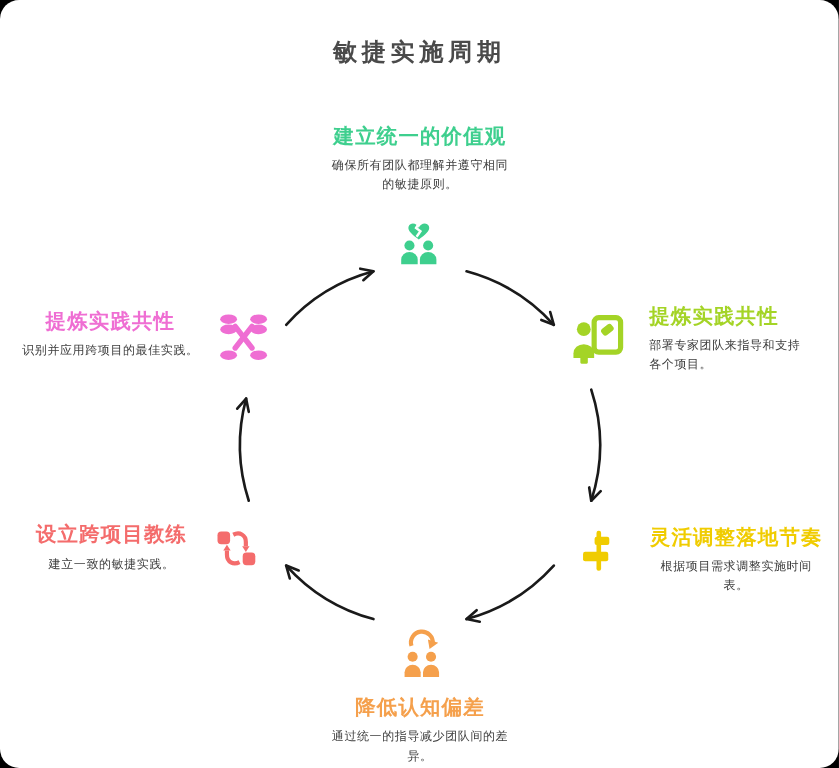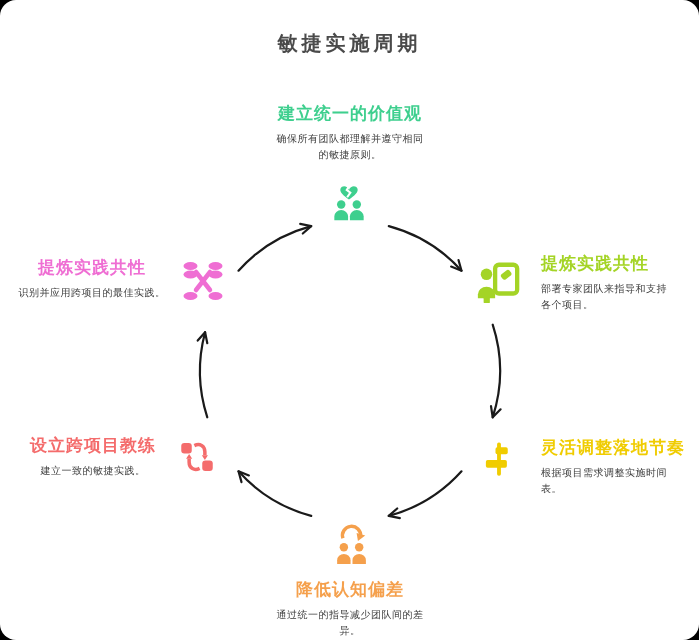--- a/index.html
+++ b/index.html
@@ -22,21 +22,21 @@
     stroke-linecap:round;stroke-linejoin:round;
   }
   .node-text{position:absolute;}
   .node-title{font-size:17px;font-weight:bold;letter-spacing:1px;}
   .node-desc{font-size:10px;line-height:1.55;color:#3d3d3d;margin-top:6px;letter-spacing:0.5px;}
   .ta-center{text-align:center;}
   .ta-left{text-align:left;}
   .nt-top   {left:255px;top:102px;width:190px;}
   .nt-top .node-desc{width:152px;margin-left:auto;margin-right:auto;}
   .nt-right {left:541px;top:252px;width:132px;}
-  .nt-br    {left:541px;top:436px;width:145px;}
+  .nt-br    {left:541px;top:436px;width:145px;text-align:center;}
   .nt-bottom{left:262px;top:578px;width:176px;}
   .nt-bottom .node-desc{width:152px;margin-left:auto;margin-right:auto;}
   .nt-bl    {left:18px;top:434px;width:150px;}
   .nt-left  {left:16px;top:256px;width:152px;}
   .node-icon{position:absolute;}
   .node-icon svg{display:block;}
   .ic-top   {left:327px;top:178px;width:44px;height:44px;}
   .ic-right {left:475px;top:259px;width:46px;height:46px;}
   .ic-br    {left:478px;top:438px;width:42px;height:42px;}
   .ic-bottom{left:329px;top:520px;width:46px;height:46px;}

